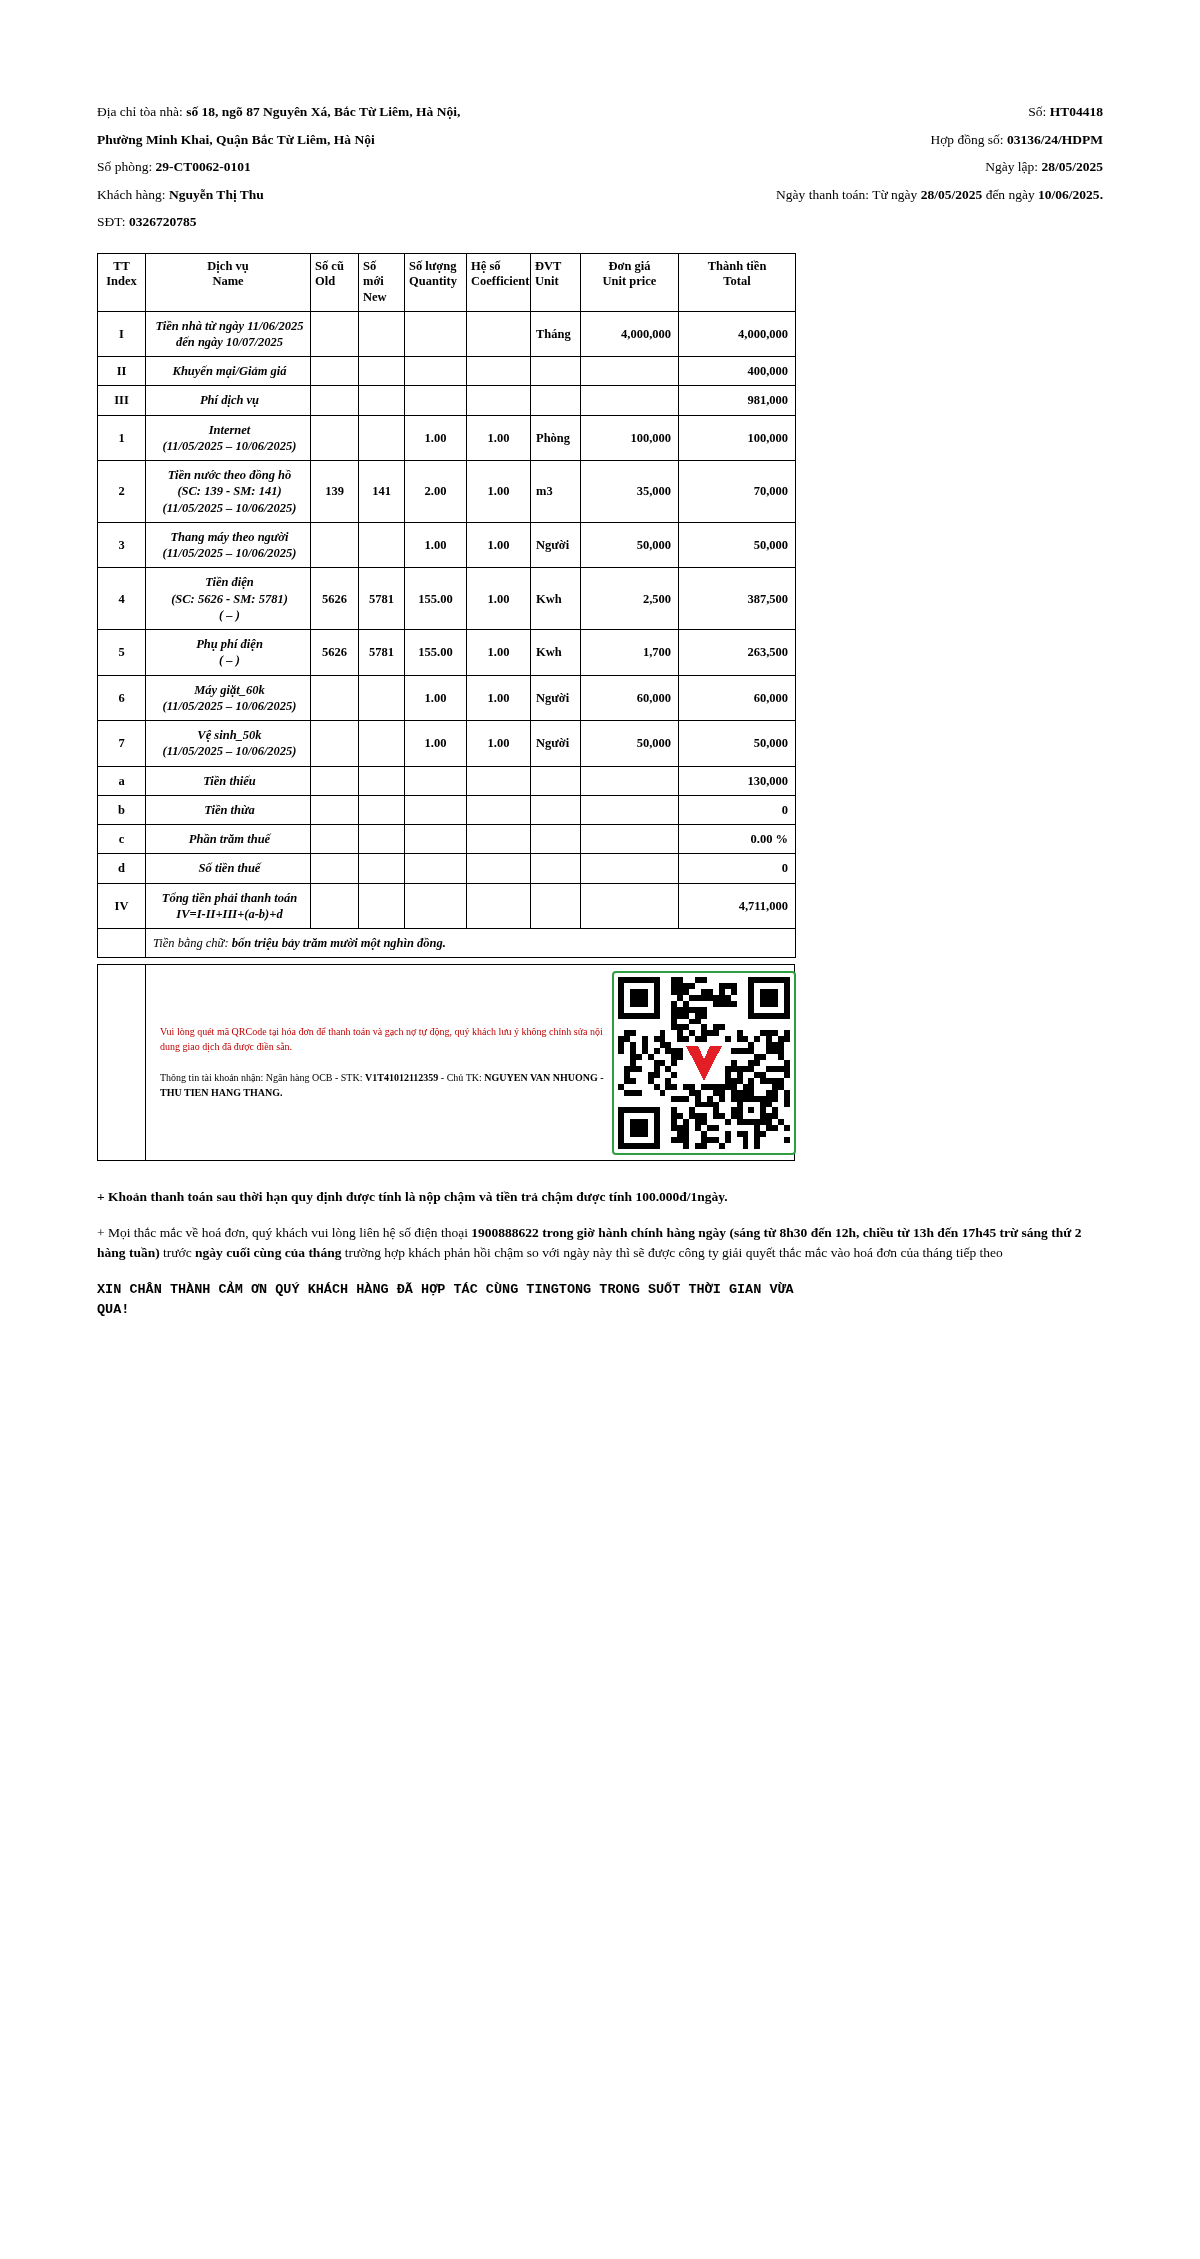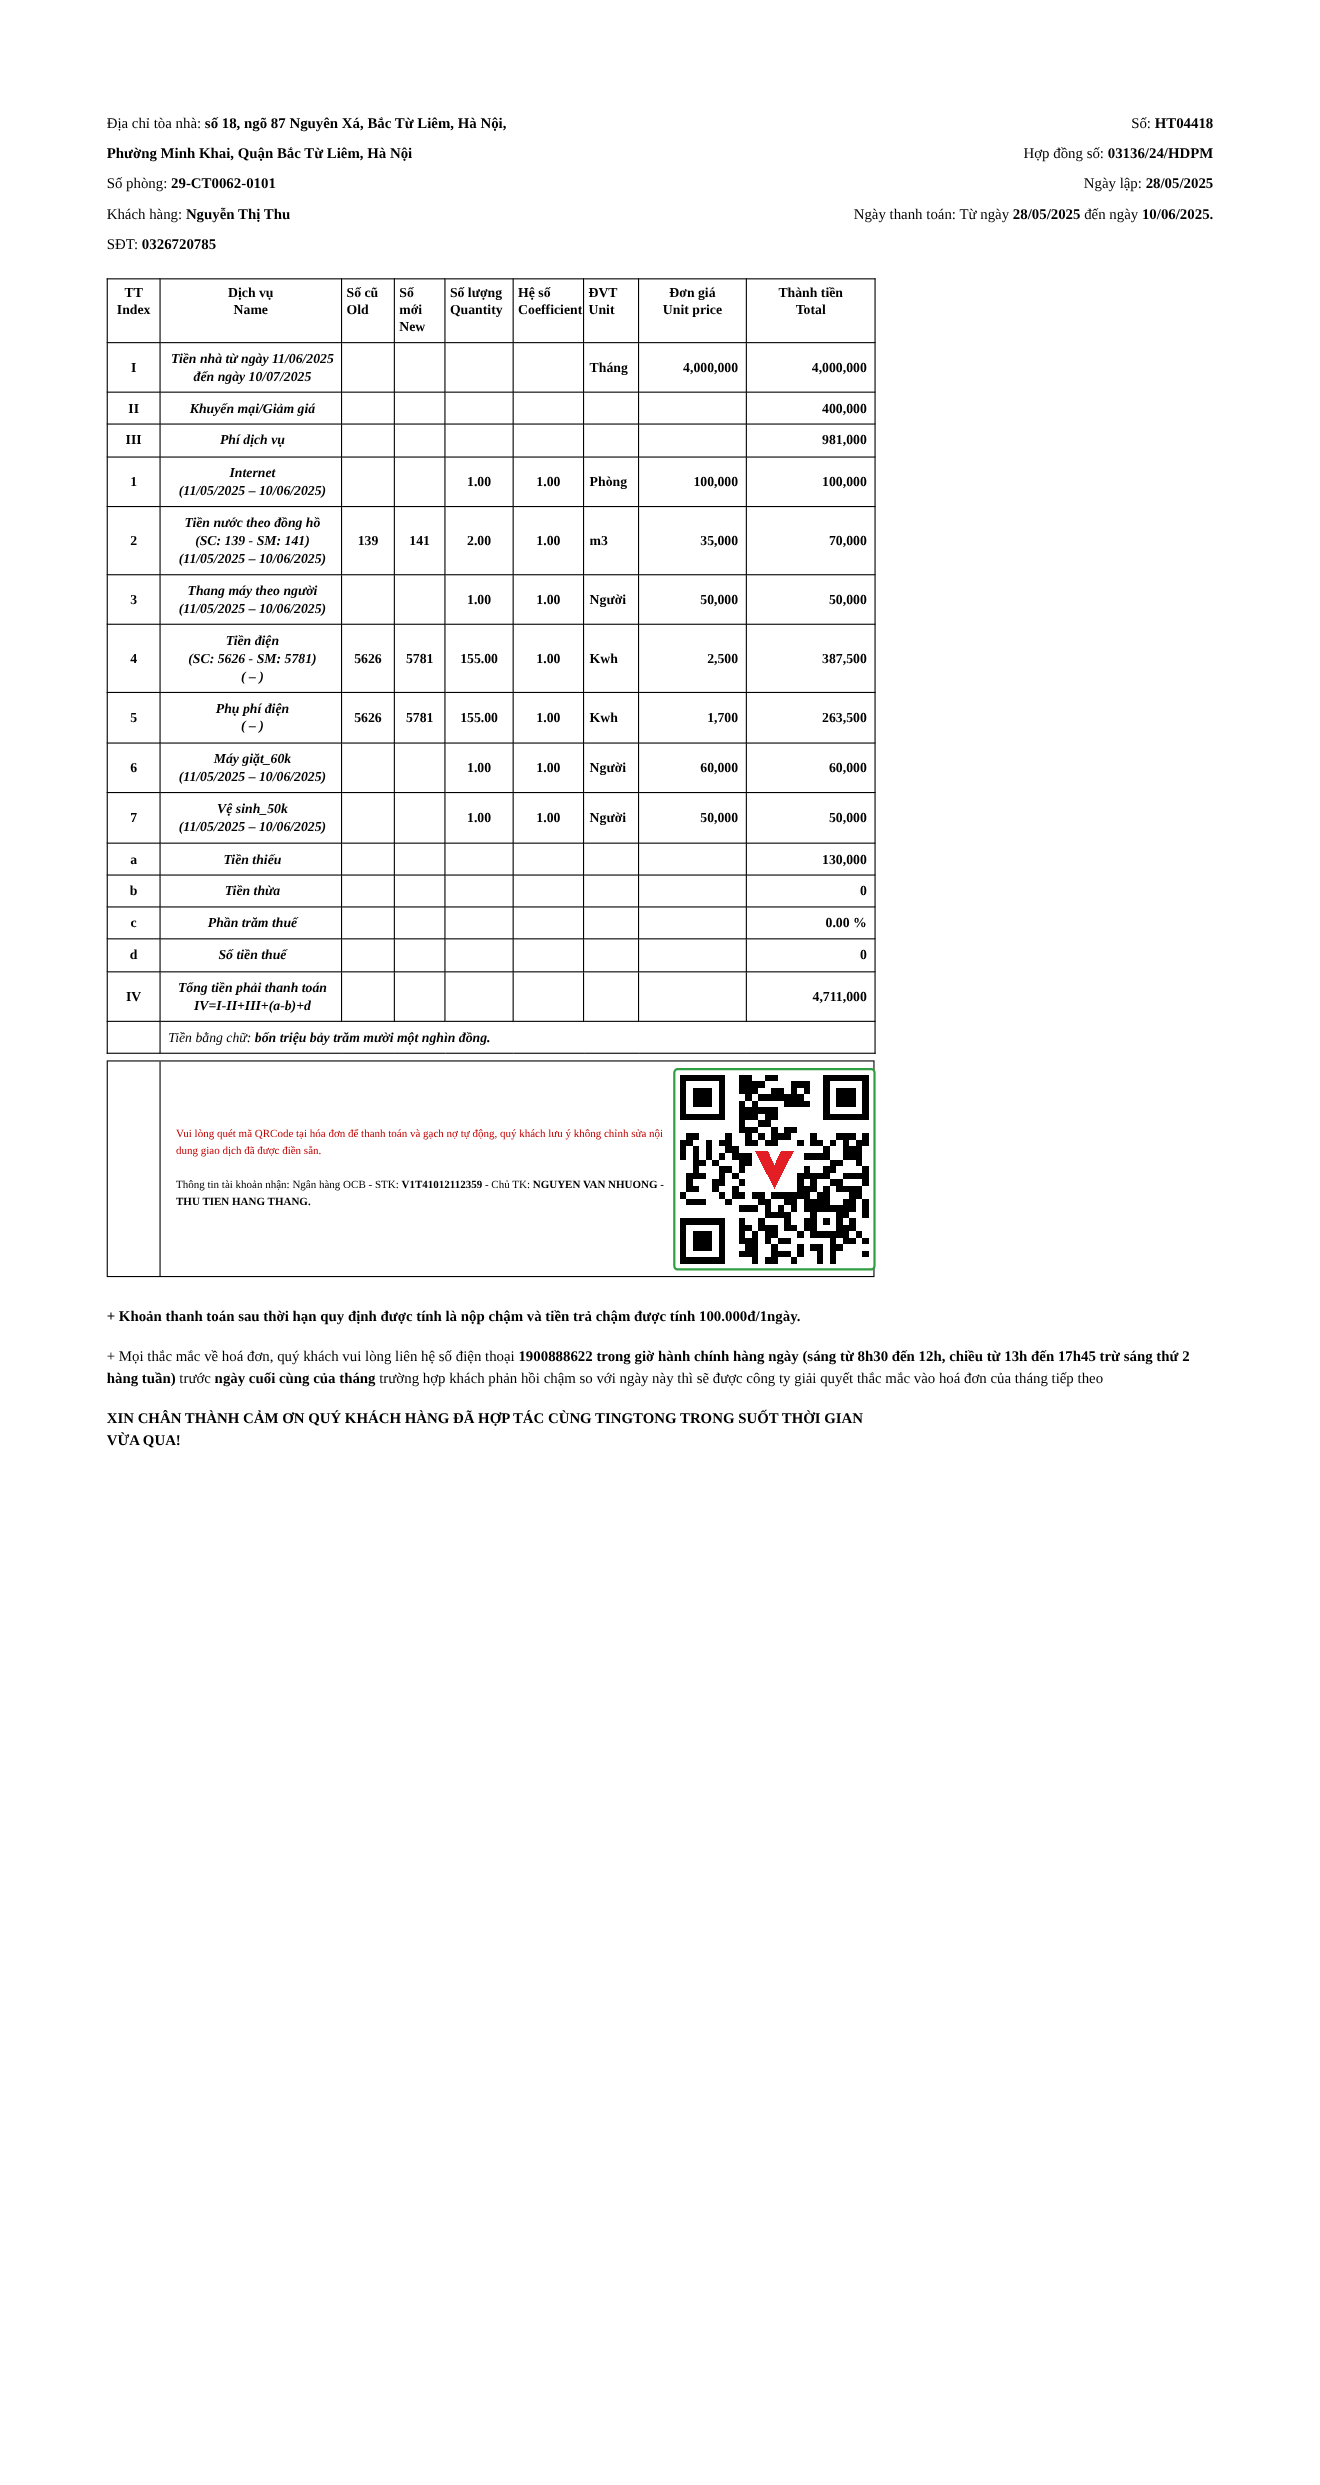--- a/index.html
+++ b/index.html
@@ -58,21 +58,21 @@
   .qr-account { margin-top:17px; color:#000; }
   .qr-wrap { background:#fff; border:2px solid #2F9E41; border-radius:4px; padding:4px; width:184px; height:184px; flex:0 0 184px; }
   .qr-wrap svg { display:block; width:172px; height:172px; }
   .qr-wrap svg rect, .qr-wrap svg path { shape-rendering:crispEdges; }
 
   
   .footer { margin-top:26px; font-size:13.5px; line-height:1.5; }
   .footer-title { font-weight:bold; font-size:14.5px; }
   .footer-note1 { font-weight:bold; margin-top:16px; }
   .footer-note2 { margin-top:15px; }
-  .footer-thanks { font-weight:bold; margin-top:17px; max-width:710px; }
+  .footer-thanks { font-weight:bold; margin-top:17px; max-width:710px;font-family:Liberation Mono, monospace; }
 </style>
 </head>
 <body>
 
 <div class="page">
 
 
   <div class="info">
     <div class="info-left">
       <p><span>Địa chỉ tòa nhà: </span><span class="b">số 18, ngõ 87 Nguyên Xá, Bắc Từ Liêm, Hà Nội,</span></p>

